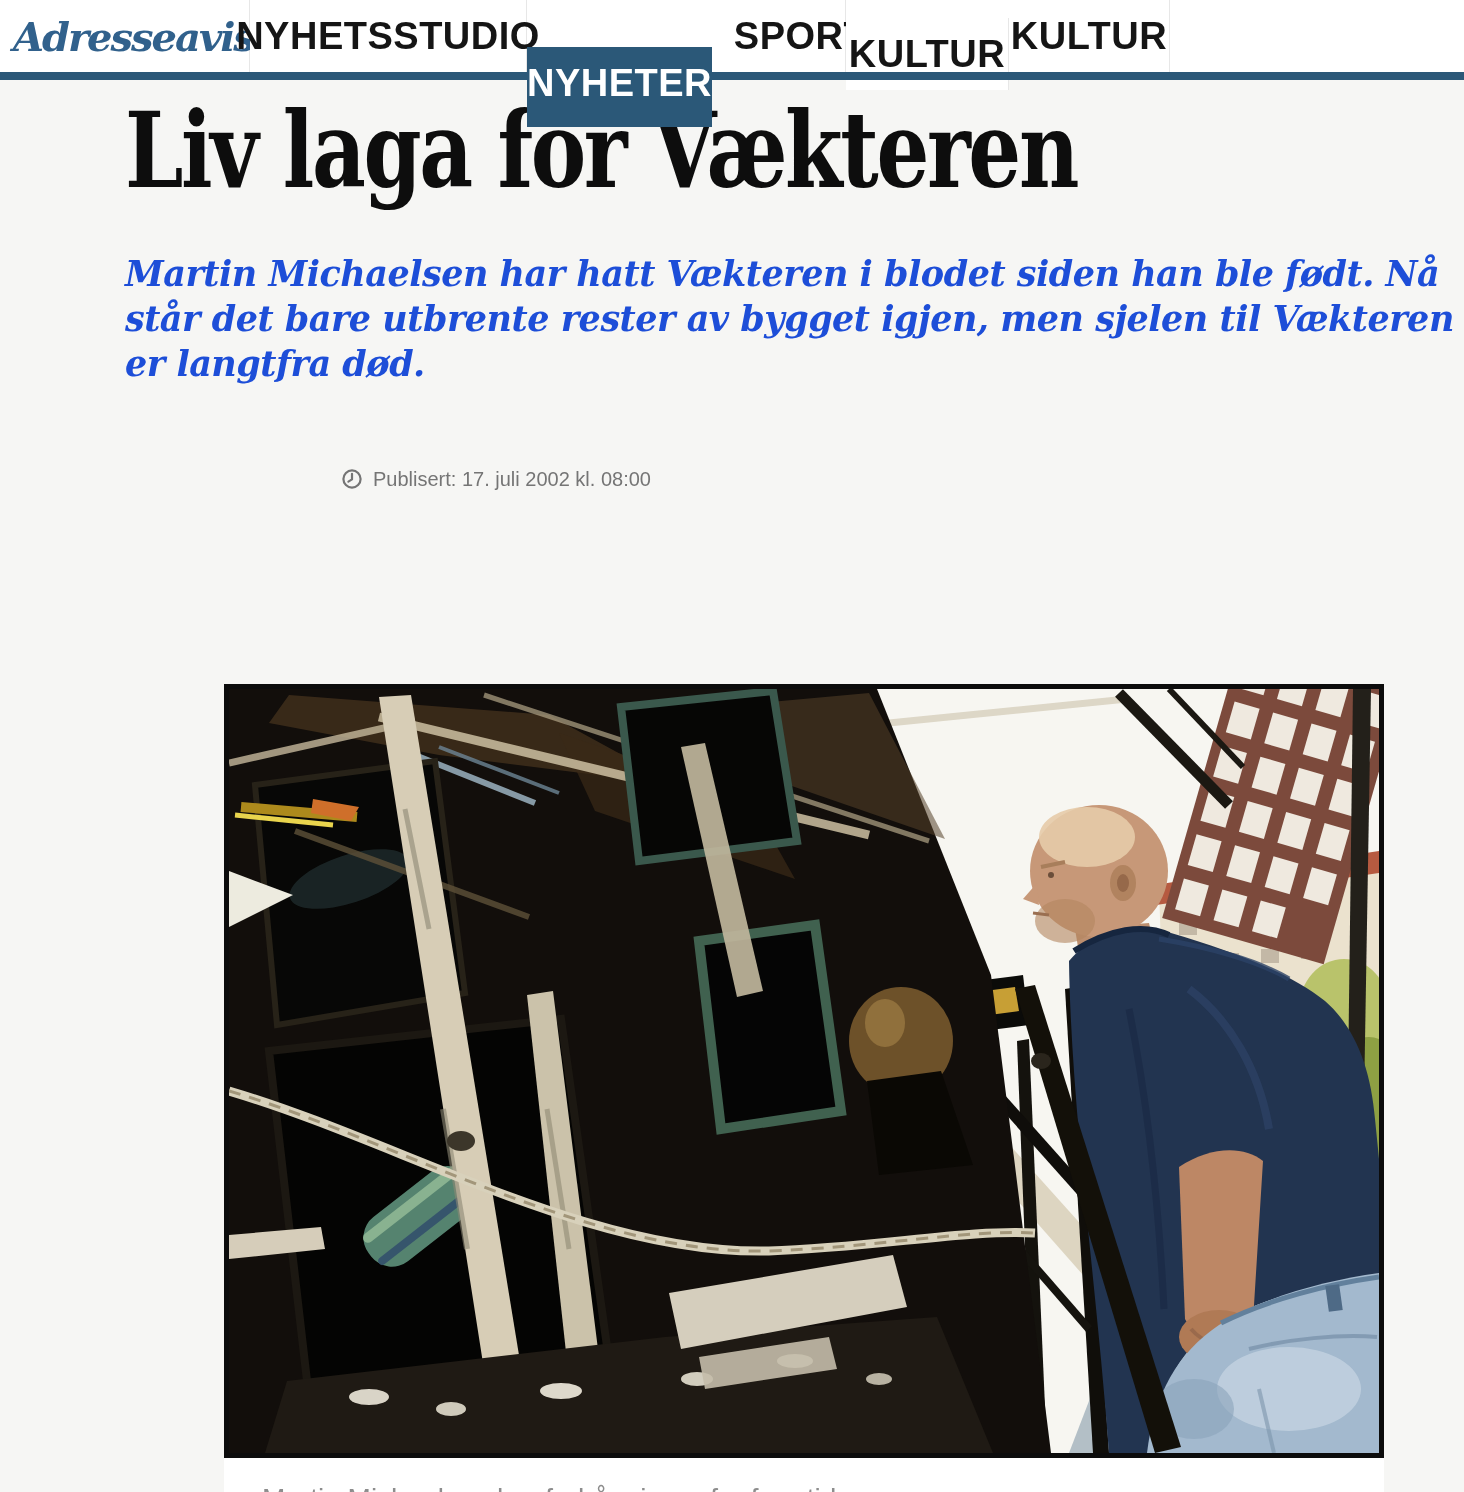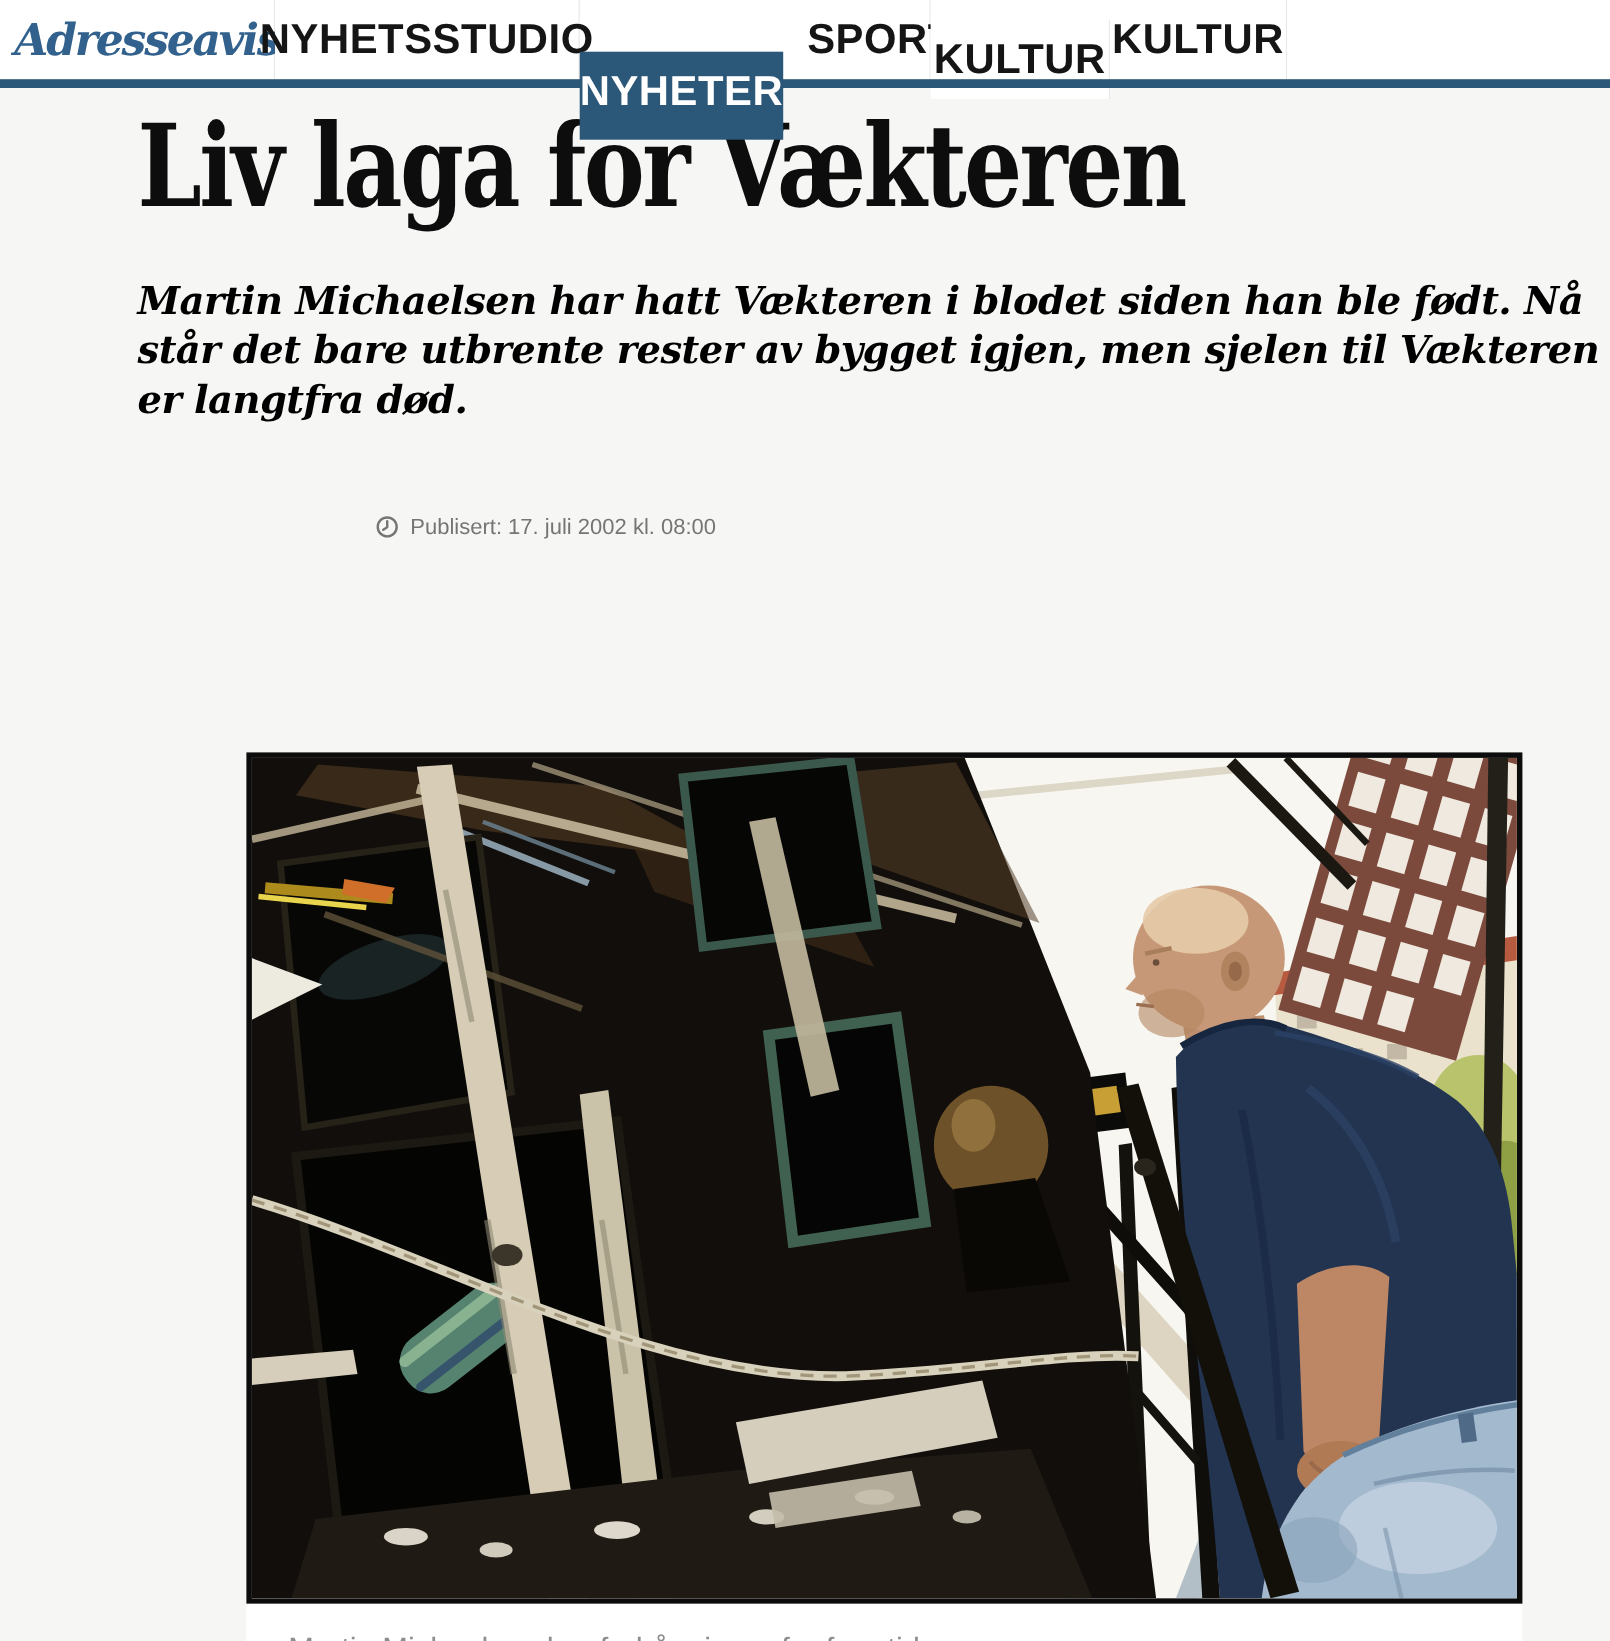--- a/index.html
+++ b/index.html
@@ -26,21 +26,21 @@
                      border-right:none; padding-bottom:8px; position:relative; z-index:2;margin-top:47px; }
   .nav-filler { flex:1; height:72px; background:#fff; }
 
   
   .headline { margin:22px 0 0 125px; width:1250px;
               font-family:"DejaVu Serif", serif; font-weight:700;
               font-size:104px; line-height:.95; letter-spacing:-3px; color:#0d0d0d;
               transform:scaleX(.8); transform-origin:left top; white-space:nowrap; }
   .lead { margin:50px 0 0 125px; width:1332px;
           font-family:"DejaVu Serif", serif; font-style:italic; font-weight:700;
-          font-size:35px; line-height:45px; letter-spacing:-.5px; color:#000000; }
+          font-size:35px; line-height:45px; letter-spacing:-.5px; color:#1d4ed8; }
   .published { margin:80px 0 16px 341px; display:flex; align-items:center; gap:10px;
                color:#757575; font-size:20px; line-height:26px; }
   .clock-icon { width:22px; height:22px; flex:0 0 auto; }
 
   
   .photo-frame { margin:192px 0 0 224px; width:1160px; height:774px;
                  border:5px solid #0c0c0c; background:#f7f6f1; }
   .photo-frame svg { display:block; width:1150px; height:764px; }
 
   

